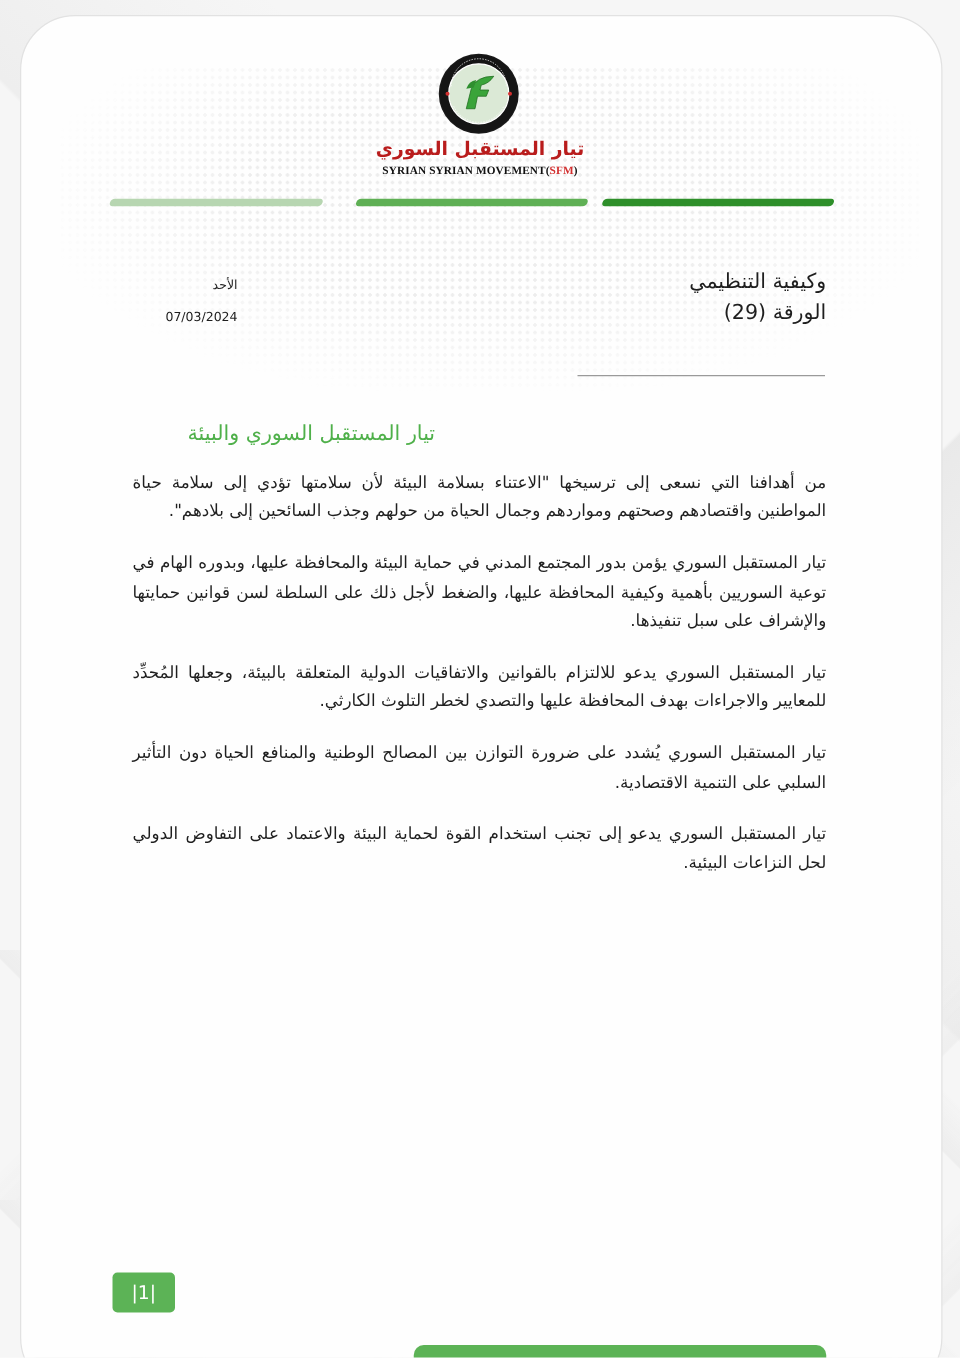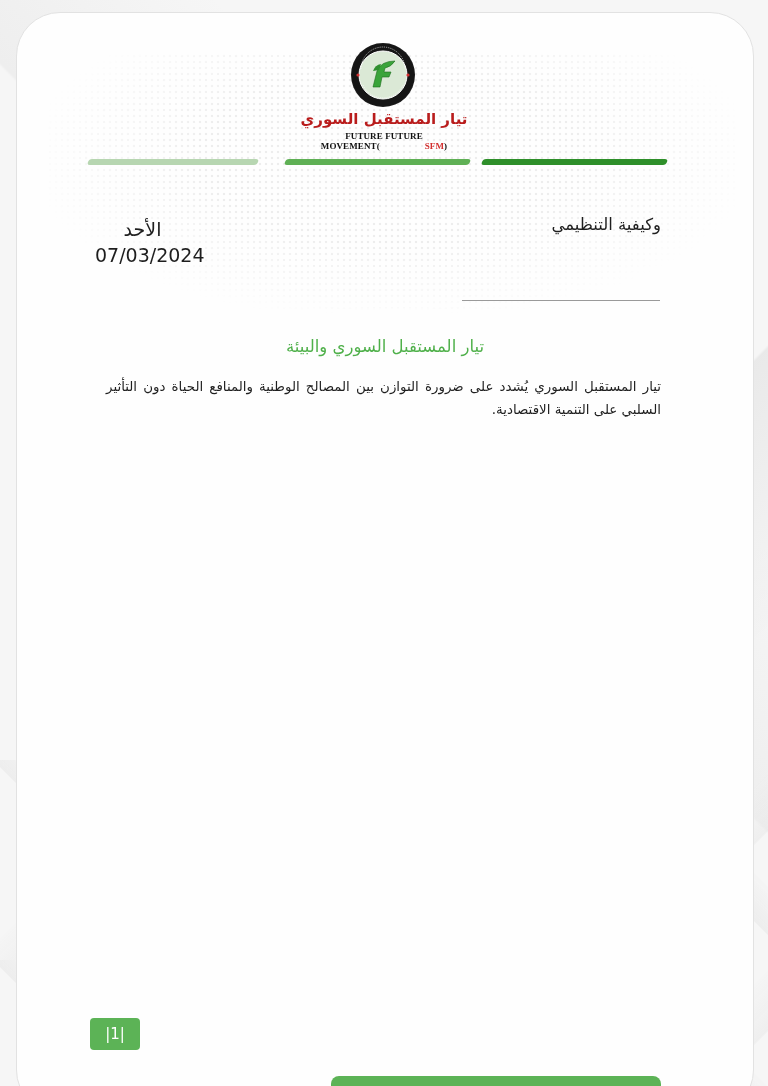--- a/index.html
+++ b/index.html
@@ -50,42 +50,42 @@
   .brand-ar {
     position: absolute; left: 300px; top: 110px; width: 168px; text-align: center;
     font-family: "DejaVu Sans", sans-serif; font-weight: bold; font-size: 15px; color: #b91c1c;
     direction: rtl;
   }
   .brand-en {
     position: absolute; left: 300px; top: 131px; width: 168px; text-align: center;
     font-family: "Liberation Serif", serif; font-weight: bold; font-size: 9px; color: #111;
     letter-spacing: 0.1px;
   }
-  .brand-en .sfm { color: #d32f2f; padding-left: 45px; }
+  .brand-en .sfm { color: #d32f2f; }
   
   .bar { position: absolute; top: 159px; height: 6px; border-radius: 3px; transform: skewX(-20deg); }
   .bar-1 { left: 88px; width: 170px; background: #b7d6b1; }
   .bar-2 { left: 285px; width: 185px; background: #5fb055; }
   .bar-3 { left: 482px; width: 185px; background: #2e8f2a; }
   
   .office-block {
     position: absolute; right: 107px; top: 212px; width: 260px;
     direction: rtl; text-align: right; color: #1e1e1e;
     font-size: 16.5px; line-height: 25px;
   }
   .office-rule {
     position: absolute; left: 462px; top: 300px; width: 198px; height: 1px; background: #9a9a9a;
   }
   .date-block {
     position: absolute; left: 95px; top: 216px; width: 95px;
-    text-align: center; color: #1e1e1e; font-size: 19px; line-height: 26px;
+    text-align: right; color: #1e1e1e; font-size: 10px; line-height: 26px;
   }
   .date-block .day { direction: rtl; }
   .doc-title {
-    position: absolute; left: 150px; top: 337px; width: 470px; text-align: center;
+    position: absolute; left: 150px; top: 337px; width: 470px; text-align: left;
     direction: rtl; color: #4fb04a; font-size: 16.5px; font-weight: normal;
   }
   .body {
     position: absolute; left: 106px; top: 375px; width: 555px;
     direction: rtl; text-align: justify; color: #1f1f1f;
     font-size: 13.4px; line-height: 23.2px;
   }
   .body p { margin: 0 0 18px 0; text-align-last: right; }
   .page-number {
     position: absolute; left: 90px; top: 1018px; width: 50px; height: 32px;
@@ -115,36 +115,41 @@
     <path d="M22 44 L26 28 Q30 18 44 18 Q40 24 34 25 L33 29 L40 29 L38 34 L31 34 L29 44 Z" fill="#3aa43a" stroke="#1d6b1d" stroke-width="0.6"></path>
     <path d="M22 28 Q24 22 30 21 L28 27 Z" fill="#2f8f2f"></path>
     <path d="M10 26 A22 22 0 0 1 54 26" fill="none" stroke="#fff" stroke-width="0.6" stroke-dasharray="1.2 1"></path>
     <path d="M12 42 A22 22 0 0 0 52 42" fill="none" stroke="#fff" stroke-width="0.6" stroke-dasharray="1.2 1"></path>
     <circle cx="7" cy="32" r="1.6" fill="#d32f2f"></circle>
     <circle cx="57" cy="32" r="1.6" fill="#d32f2f"></circle>
   </svg>
 </div>
 
 <div class="brand-ar">تيار المستقبل السوري</div>
-<div class="brand-en"><span>FUTURE FUTURE MOVEMENT(</span><span class="sfm">SFM</span><span>)</span></div>
+<div class="brand-en"><span>SYRIAN SYRIAN MOVEMENT(</span><span class="sfm">SFM</span><span>)</span></div>
 
 <div class="bar bar-1"></div>
 <div class="bar bar-2"></div>
 <div class="bar bar-3"></div>
 
 <div class="office-block">
   <div>وكيفية التنظيمي</div>
+  <div>الورقة (29)</div>
 </div>
 <div class="office-rule"></div>
 
 <div class="date-block">
   <div class="day">الأحد</div>
   <div>07/03/2024</div>
 </div>
 
 <div class="doc-title">تيار المستقبل السوري والبيئة</div>
 
 <div class="body">
+  <p>من أهدافنا التي نسعى إلى ترسيخها "الاعتناء بسلامة البيئة لأن سلامتها تؤدي إلى سلامة حياة المواطنين واقتصادهم وصحتهم ومواردهم وجمال الحياة من حولهم وجذب السائحين إلى بلادهم".</p>
+  <p>تيار المستقبل السوري يؤمن بدور المجتمع المدني في حماية البيئة والمحافظة عليها، وبدوره الهام في توعية السوريين بأهمية وكيفية المحافظة عليها، والضغط لأجل ذلك على السلطة لسن قوانين حمايتها والإشراف على سبل تنفيذها.</p>
+  <p>تيار المستقبل السوري يدعو للالتزام بالقوانين والاتفاقيات الدولية المتعلقة بالبيئة، وجعلها المُحدِّد للمعايير والاجراءات بهدف المحافظة عليها والتصدي لخطر التلوث الكارثي.</p>
   <p>تيار المستقبل السوري يُشدد على ضرورة التوازن بين المصالح الوطنية والمنافع الحياة دون التأثير السلبي على التنمية الاقتصادية.</p>
+  <p>تيار المستقبل السوري يدعو إلى تجنب استخدام القوة لحماية البيئة والاعتماد على التفاوض الدولي لحل النزاعات البيئية.</p>
 </div>
 
 <div class="page-number">|1|</div>
 <div class="footer-bar"></div>
 
 </body></html>

